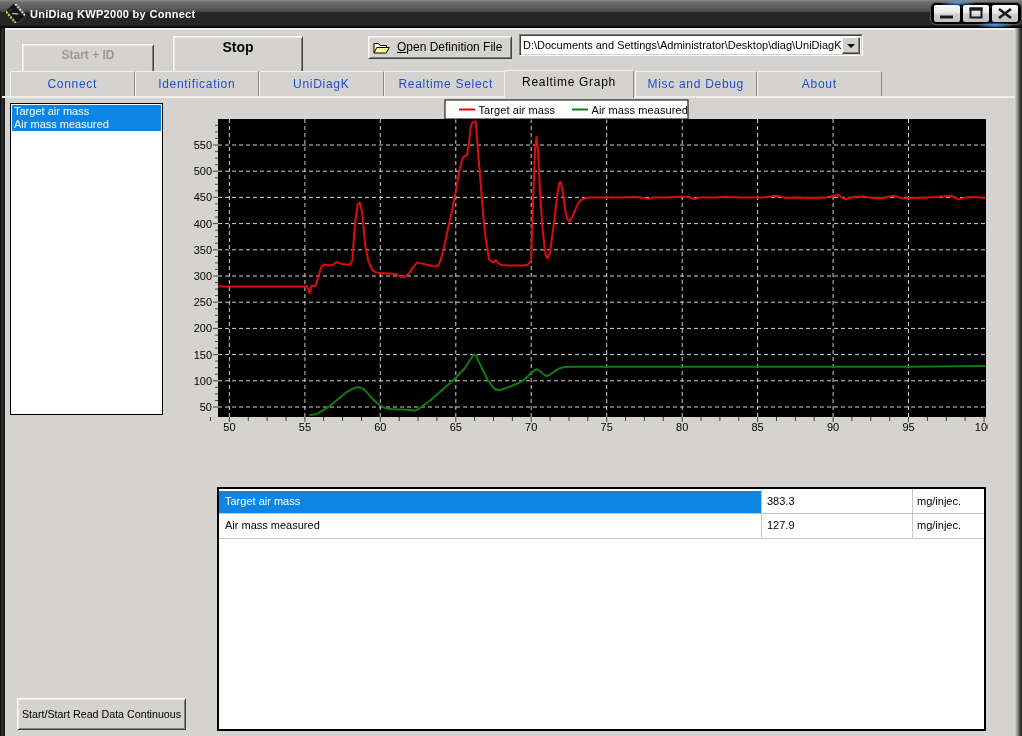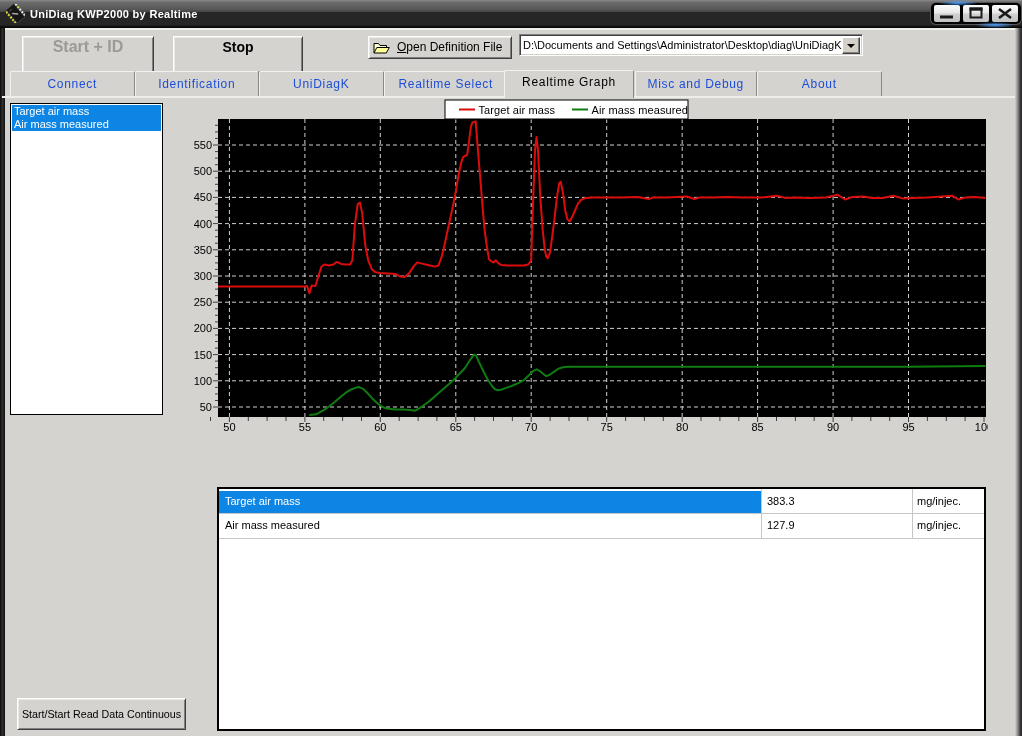--- a/index.html
+++ b/index.html
@@ -5,21 +5,21 @@
 body { position:relative; background:#d5d3cf; font-family:"Liberation Sans",sans-serif; transform:translateZ(0); }
 .abs { position:absolute; }
 #titlebar { left:0; top:0; width:1022px; height:28px;
   background:linear-gradient(#8a8a8a 0%,#6c6c6c 8%,#5a5a5a 30%,#474747 42%,#262626 43%,#262626 88%,#1a1a1a 92%,#000 100%); }
 #title { left:30px; top:8px; color:#fff; font-size:11px; font-weight:bold; letter-spacing:0.3px; }
 #lborder { left:0; top:28px; width:5px; height:708px; background:linear-gradient(90deg,#0a0a0a,#303030 50%,#0e0e0e); }
 #rborder { left:1015px; top:28px; width:7px; height:708px; background:linear-gradient(90deg,#d4d0c8,#8a8a8a 40%,#3a3a3a 75%,#2a2a2a); }
 #topline { left:5px; top:28px; width:1010px; height:2px; background:#efefec; }
 .btn { background:#d5d3cf; border:1px solid; border-color:#ffffff #404040 #404040 #ffffff;
   box-shadow:inset 1px 1px 0 #ece9e2, inset -1px -1px 0 #808080; text-align:center; color:#000; }
-#btnStart { left:22px; top:36px; width:132px; height:40px; font-size:16px; font-weight:bold; color:#9c9a94; line-height:20px; }
+#btnStart { left:22px; top:44px; width:132px; height:40px; font-size:12px; font-weight:bold; color:#9c9a94; line-height:20px; }
 #btnStop { left:173px; top:36px; width:130px; height:37px; font-size:14px; font-weight:bold; line-height:20px; }
 #btnOpen { left:368px; top:36px; width:144px; height:23px; font-size:12px; line-height:21px; padding-left:28px; text-align:left; }
 #combo { left:519px; top:34px; width:344px; height:22px; background:#fff;
   border:1px solid; border-color:#808080 #fff #fff #808080;
   box-shadow:inset 1px 1px 0 #404040, inset -1px -1px 0 #d4d0c8; }
 #comboText { left:523px; top:39px; font-size:11px; letter-spacing:0px; color:#000; white-space:nowrap; }
 #comboBtn { left:842px; top:37px; width:18px; height:17px; background:#d4d0c8;
   border:1px solid; border-color:#fff #404040 #404040 #fff; box-shadow:inset -1px -1px 0 #808080; }
 #comboBtn:after { content:""; position:absolute; left:4px; top:6px;
   border:4px solid transparent; border-top:4px solid #000; }
@@ -59,21 +59,21 @@
   <rect x="2.8" y="17" width="2.4" height="2.2" fill="#d8d844"></rect>
   <rect x="16.8" y="2" width="2.4" height="2.2" fill="#e8e8e8"></rect>
       <rect x="16.8" y="5.8" width="2.4" height="2.2" fill="#d8d844"></rect>
   <rect x="16.8" y="9.6" width="2.4" height="2.2" fill="#e8e8e8"></rect>
       <rect x="16.8" y="13.4" width="2.4" height="2.2" fill="#e8e8e8"></rect>
   <rect x="16.8" y="17" width="2.4" height="2.2" fill="#e8e8e8"></rect>
   <rect x="7" y="3" width="4" height="2" fill="#3a3a3a"></rect>
   <line x1="8" y1="8" x2="13" y2="13" stroke="#aaa" stroke-width="1.6"></line>
  </g>
 </svg>
-<div class="abs" id="title">UniDiag KWP2000 by Realtime</div>
+<div class="abs" id="title">UniDiag KWP2000 by Connect</div>
 <div class="abs" id="winbtns">
   <div class="wb" style="left:3px"></div>
   <div class="wb" style="left:32px"></div>
   <div class="wb" style="left:61px"></div>
   <svg class="abs" style="left:0;top:0" width="90" height="21" viewBox="0 0 90 21">
     <rect x="9" y="12.5" width="13" height="3" fill="#1a1a1a"></rect>
     <rect x="39.5" y="5.5" width="11" height="9" fill="none" stroke="#1a1a1a" stroke-width="2"></rect>
     <rect x="38.5" y="4.5" width="13" height="3.2" fill="#1a1a1a"></rect>
     <path d="M68 6 L80 15 M80 6 L68 15" stroke="#1a1a1a" stroke-width="2.6"></path>
   </svg>

